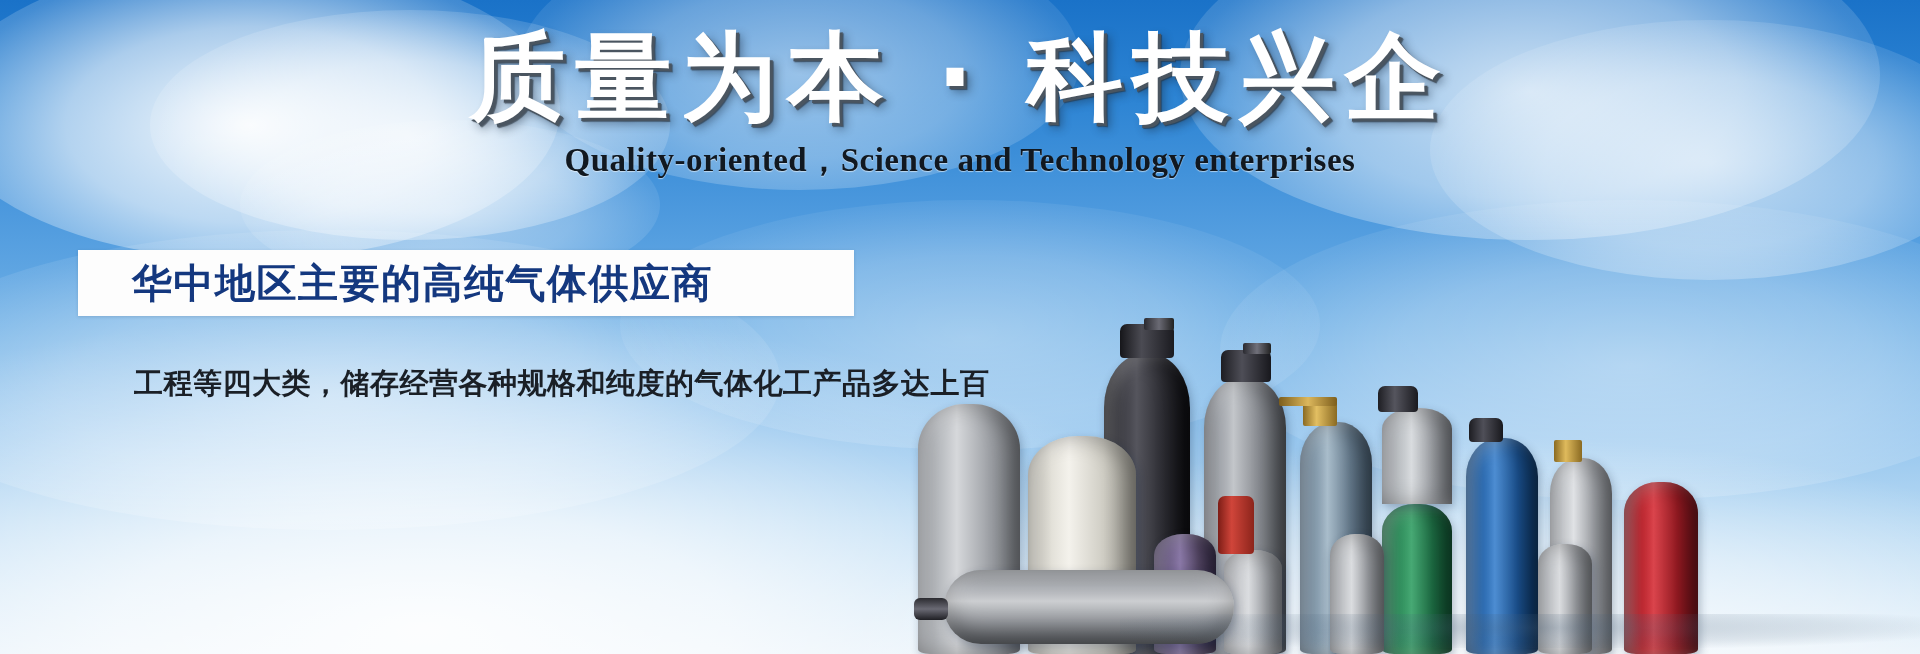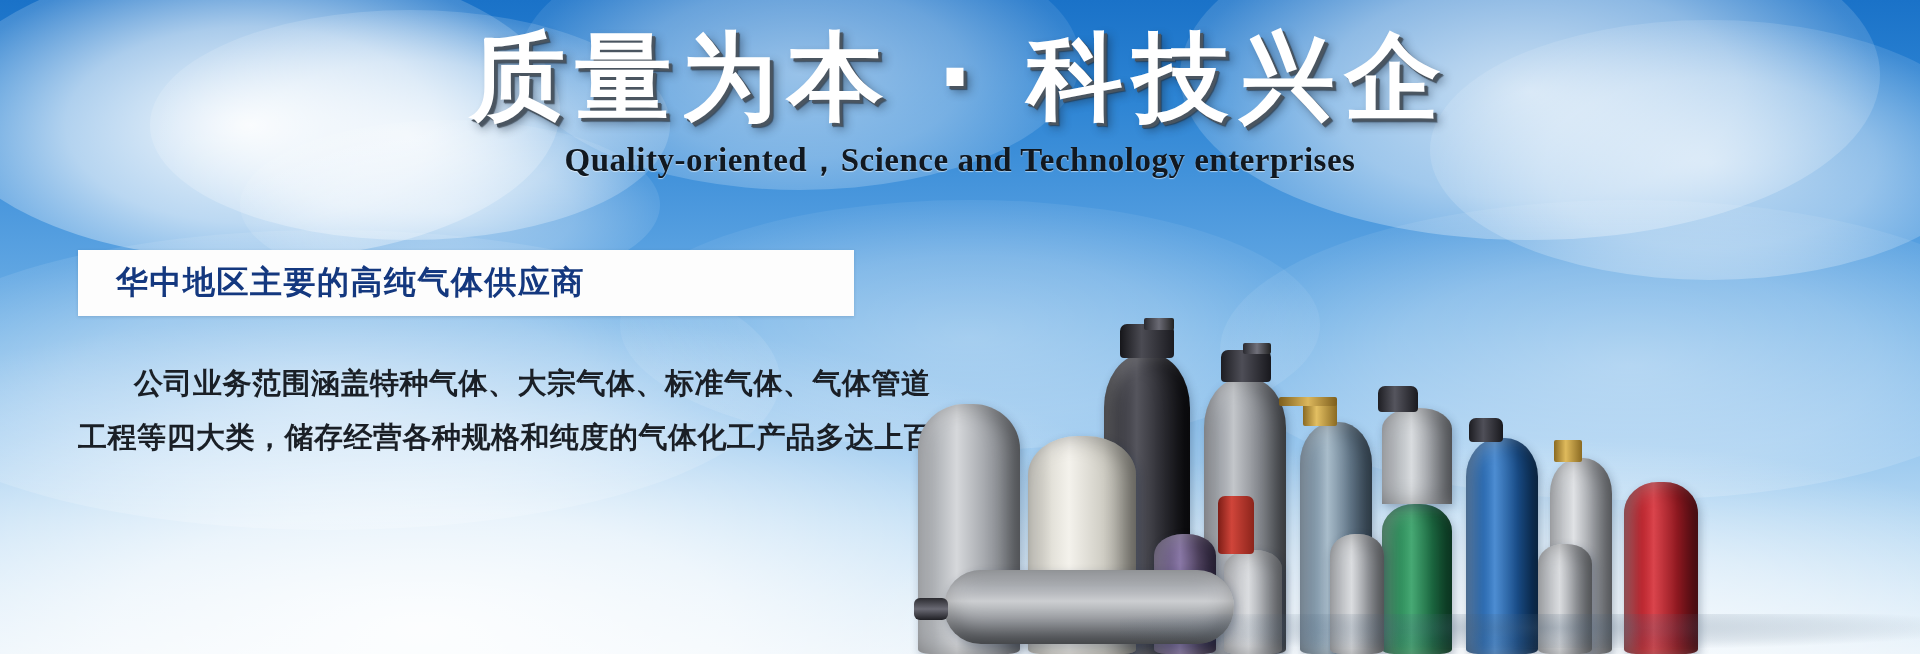--- a/index.html
+++ b/index.html
@@ -82,25 +82,25 @@
     position:absolute;
     left:78px; top:250px;
     width:776px; height:66px;
     background:#fdfdfd;
     display:flex;
     align-items:center;
     box-shadow:0 1px 3px rgba(30,60,95,0.18);
   }
   #callout-text {
     font-family:"DejaVu Sans", sans-serif;
-    font-size:32px;
+    font-size:40px;
     font-weight:bold;
     letter-spacing:1.5px;
     color:#14387f;
-    padding-left:38px;
+    padding-left:54px;
     white-space:nowrap;
   }
 
   
   #body-copy {
     position:absolute;
     left:78px; top:356px;
     width:790px;
     font-family:"Liberation Serif", serif;
     font-size:29px;
@@ -171,21 +171,20 @@
   <div class="cloud c9"></div>
 
   <div id="headline">质量为本 · 科技兴企</div>
   <div id="subtitle">Quality-oriented，Science and Technology enterprises</div>
 
   <div id="callout">
     <span id="callout-text">华中地区主要的高纯气体供应商</span>
   </div>
 
   <div id="body-copy">
-    <span class="ln">公司业务范围涵盖特种气体、大宗气体、标准气体、气体管道</span>
     <span class="ln">工程等四大类，储存经营各种规格和纯度的气体化工产品多达上百</span>
   </div>
 
   <div id="cylinders">
 
     <div class="cyl" style="left:-36px; width:86px; height:300px;
                 background:linear-gradient(90deg,#101014 0%,#3d3d44 22%,#55555d 38%,#2a2a30 70%,#08080b 100%);"></div>
     <div class="cap" style="left:7px; bottom:296px; width:54px; height:34px;
                 background:linear-gradient(90deg,#16161a,#4b4b53 40%,#1b1b20);"></div>
     <div class="valve" style="left:19px; bottom:324px; width:30px; height:12px;

